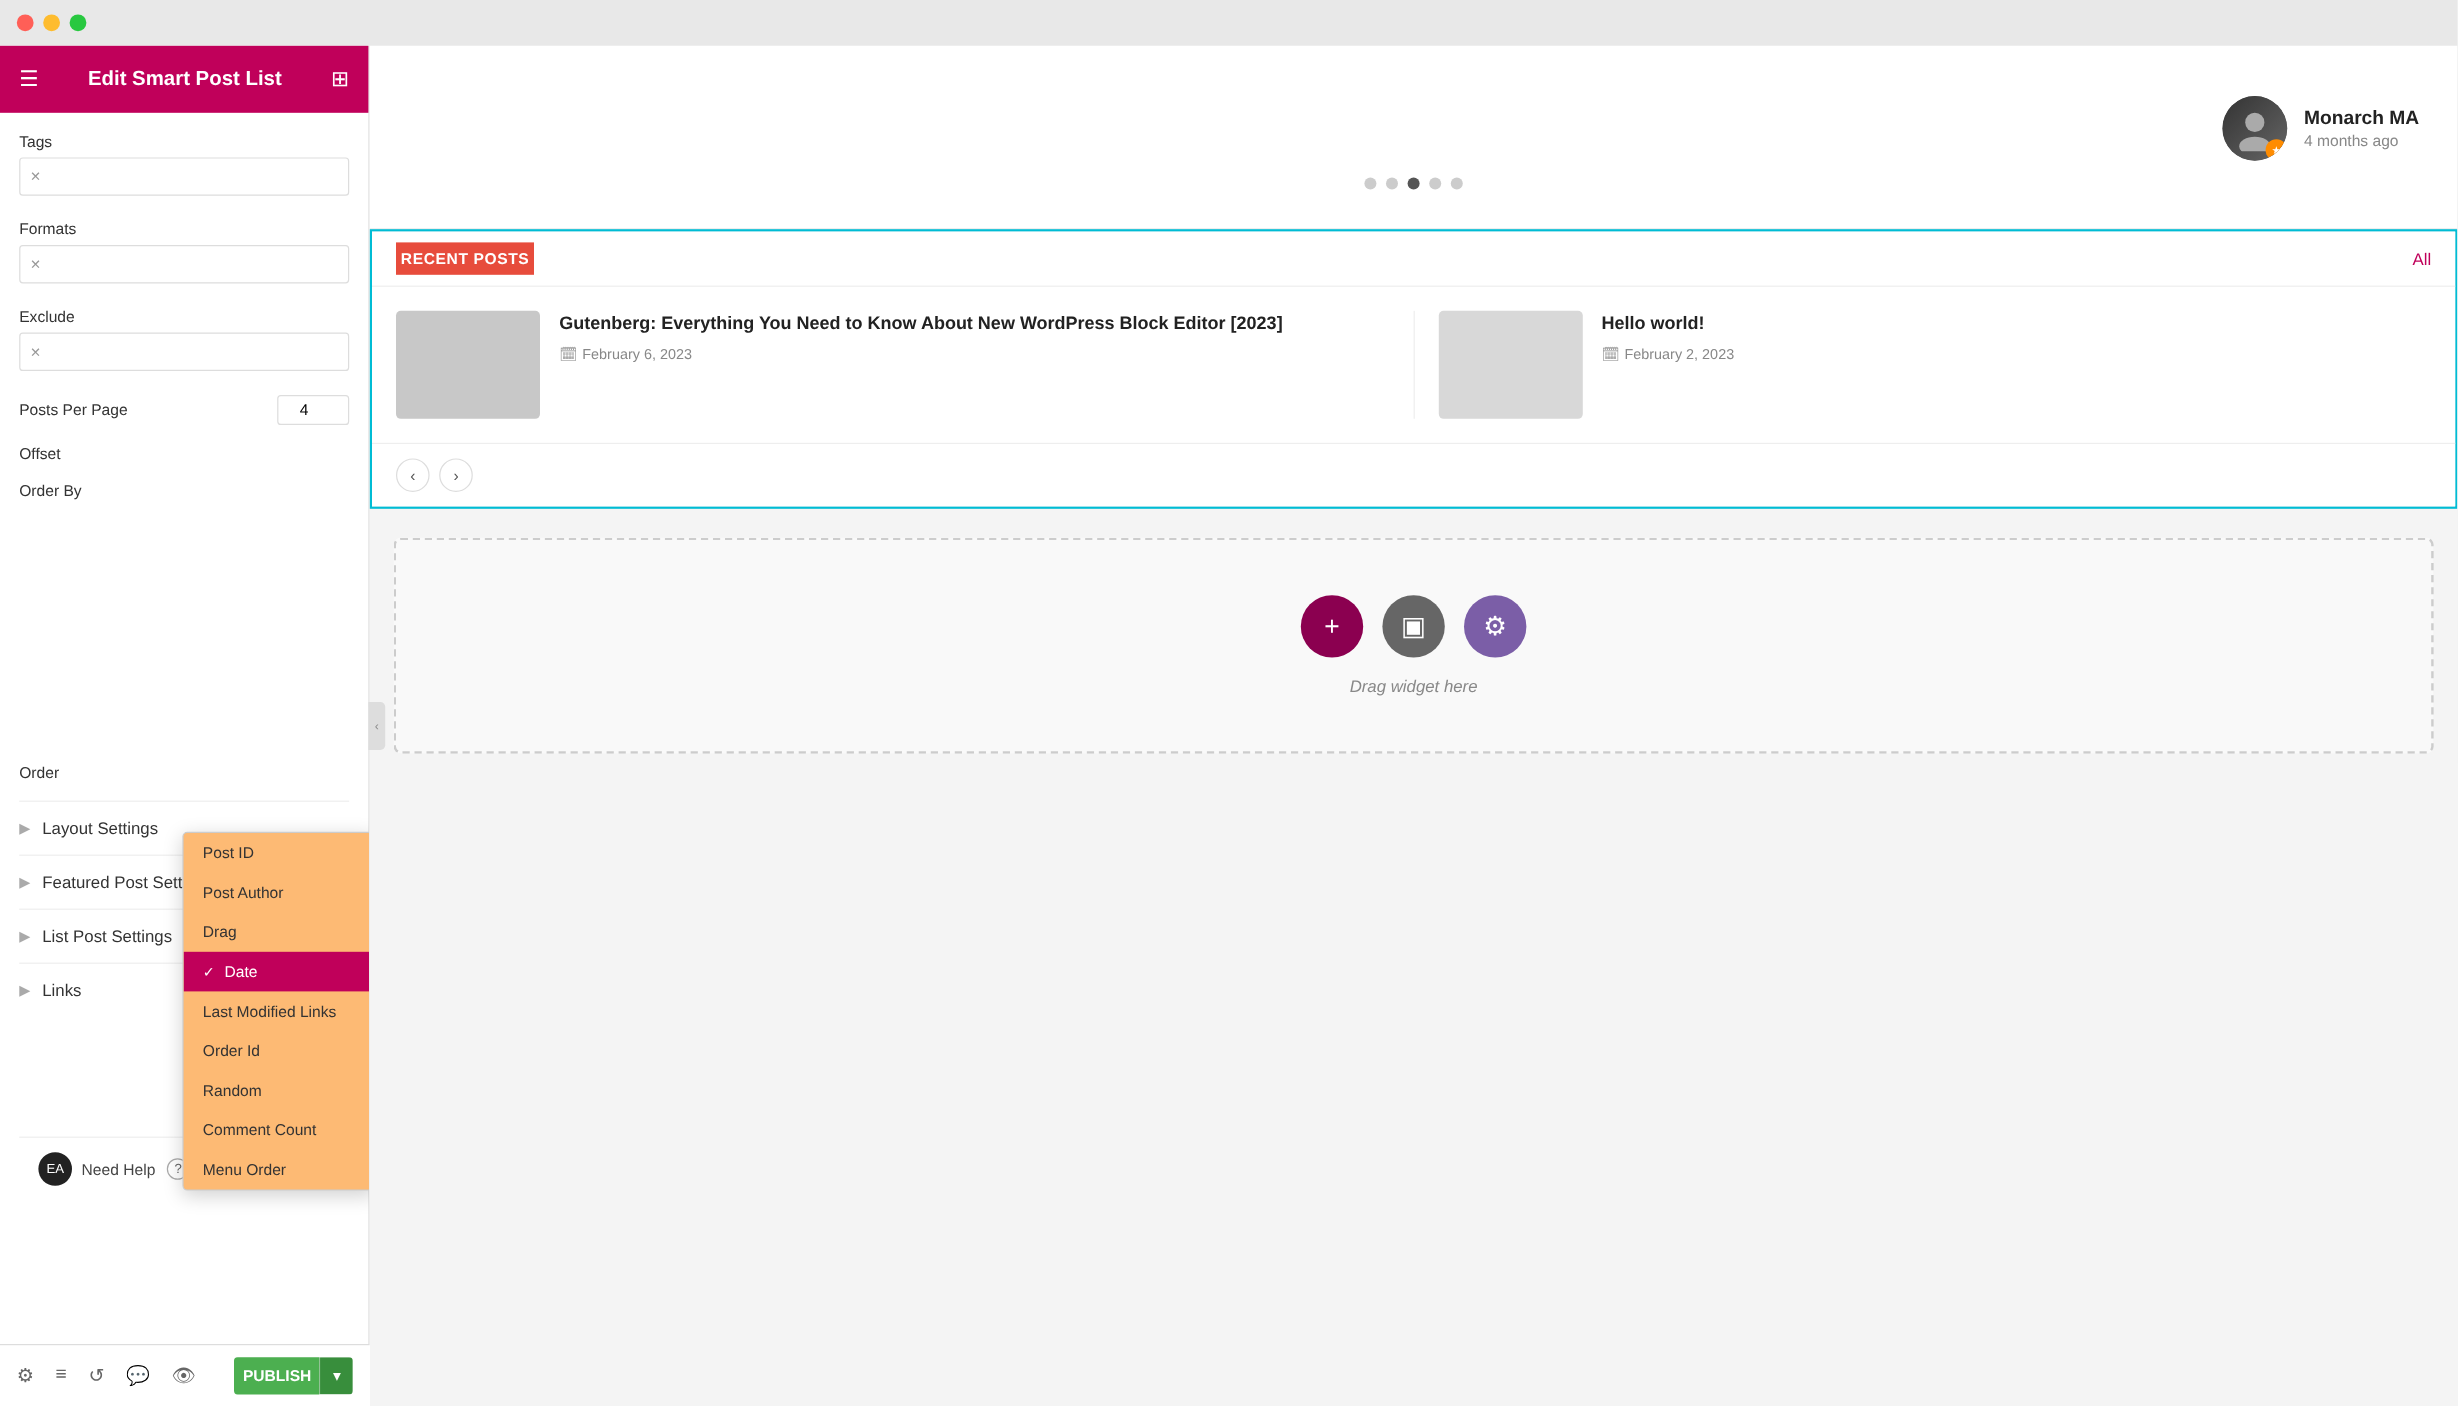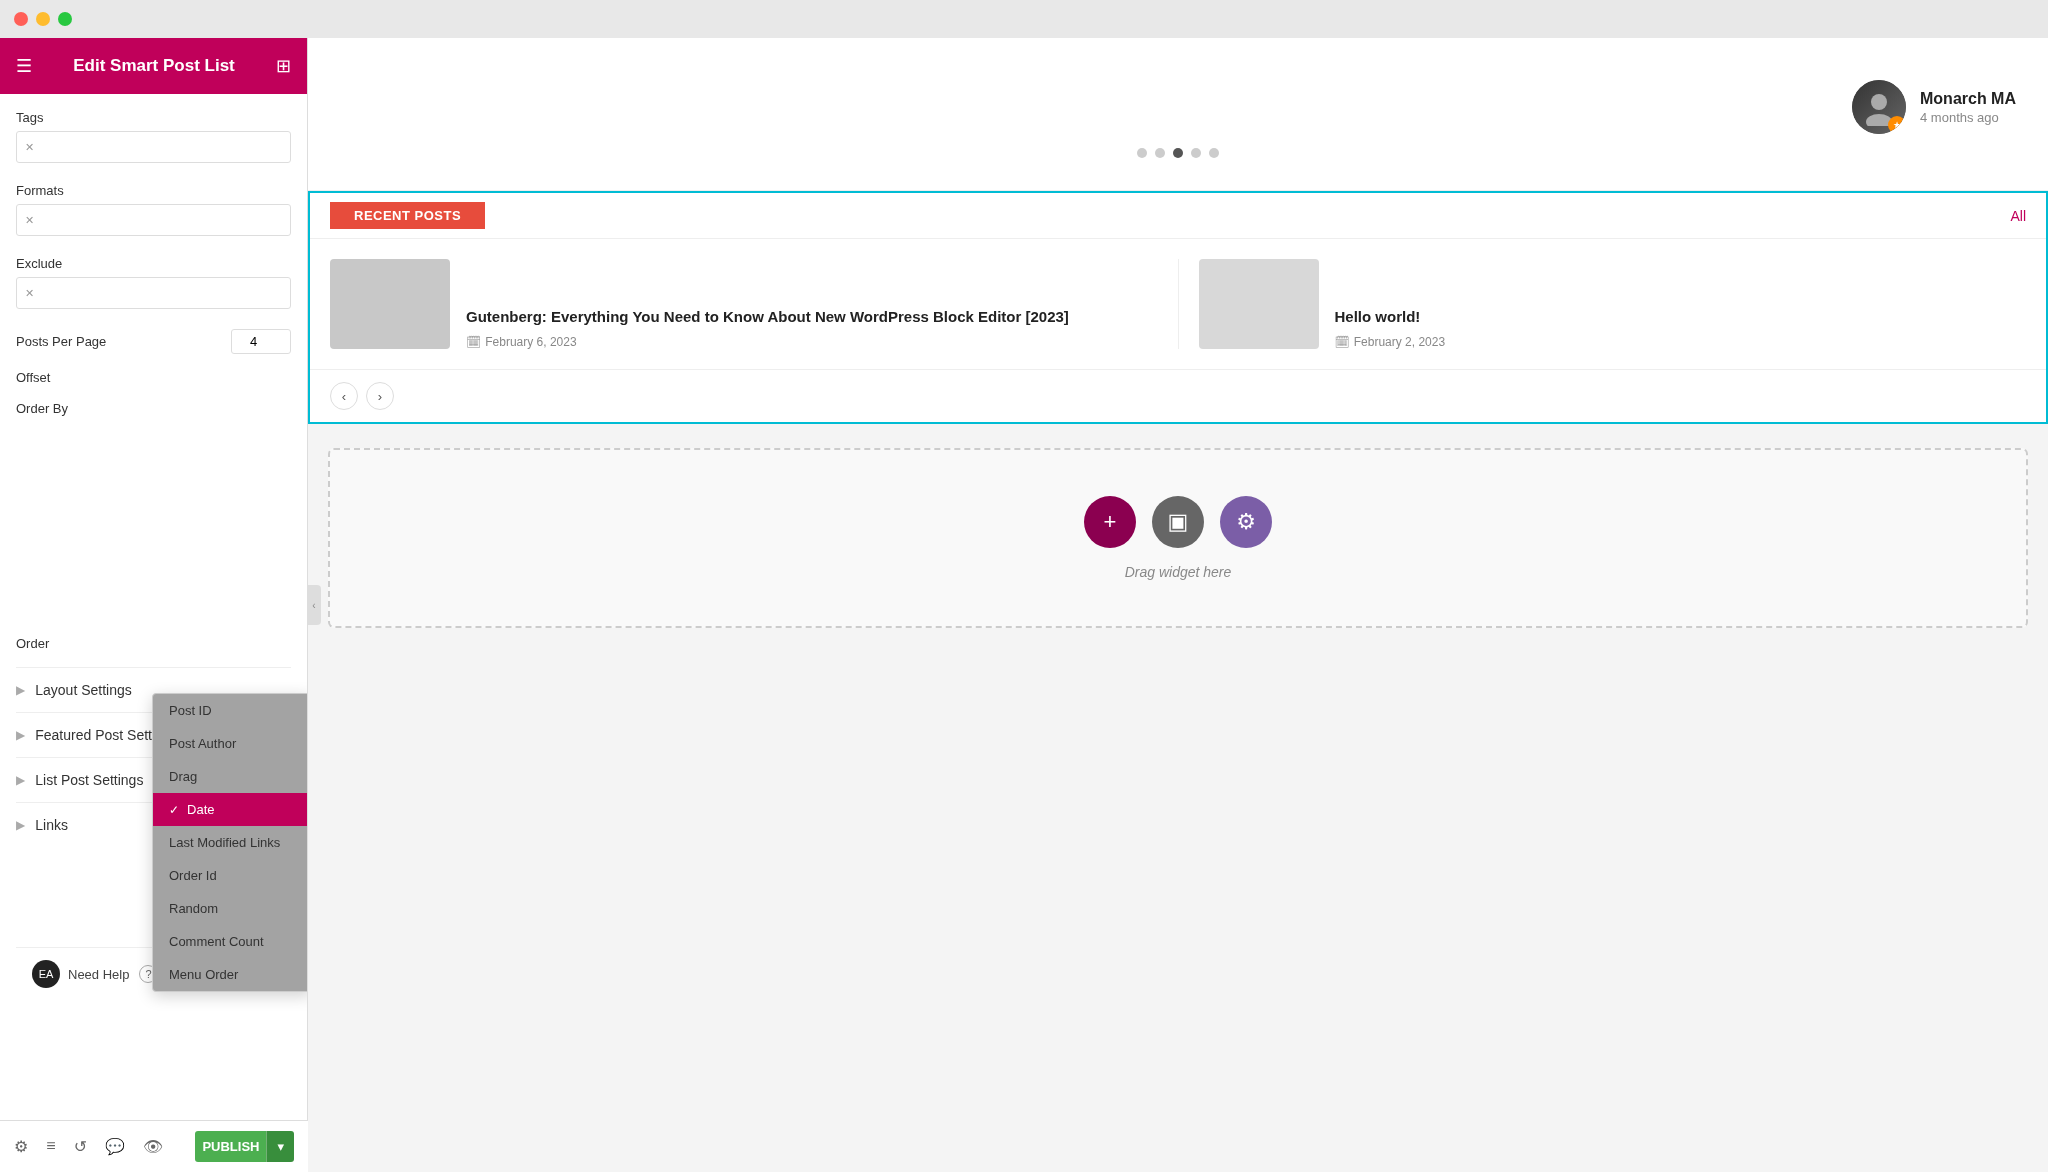--- a/index.html
+++ b/index.html
@@ -121,21 +121,21 @@
 
     
     .dropdown-wrapper {
       position: absolute;
       left: 136px;
       top: 292px;
       z-index: 100;
     }
 
     .dropdown-menu {
-      background: #a3a3a3;
+      background: #fdba74;
       border: 1px solid #ccc;
       border-radius: 4px;
       box-shadow: 0 4px 16px rgba(0,0,0,0.18);
       width: 160px;
       overflow: hidden;
     }
 
     .dropdown-item {
       padding: 9px 16px;
       font-size: 13px;
@@ -369,42 +369,42 @@
       padding: 0 20px;
       height: 46px;
       border-bottom: 1px solid #eee;
     }
 
     .recent-posts-title {
       background: #e74c3c;
       color: #fff;
       font-size: 13px;
       font-weight: 700;
-      padding: 6px 24px;
+      padding: 6px 4px;
       letter-spacing: 0.5px;
     }
 
     .all-link {
       color: #c0005a;
       font-size: 14px;
       cursor: pointer;
     }
 
     .posts-grid {
       display: flex;
       gap: 0;
       padding: 20px;
       border-bottom: 1px solid #eee;
     }
 
     .post-card {
       flex: 1;
       display: flex;
       gap: 16px;
-      align-items: flex-end;
+      align-items: flex-start;
       padding: 0 20px 0 0;
     }
 
     .post-thumbnail {
       width: 100px; height: 80px;
       background: #e0e0e0;
       border-radius: 3px;
       flex-shrink: 0;
     }
 

